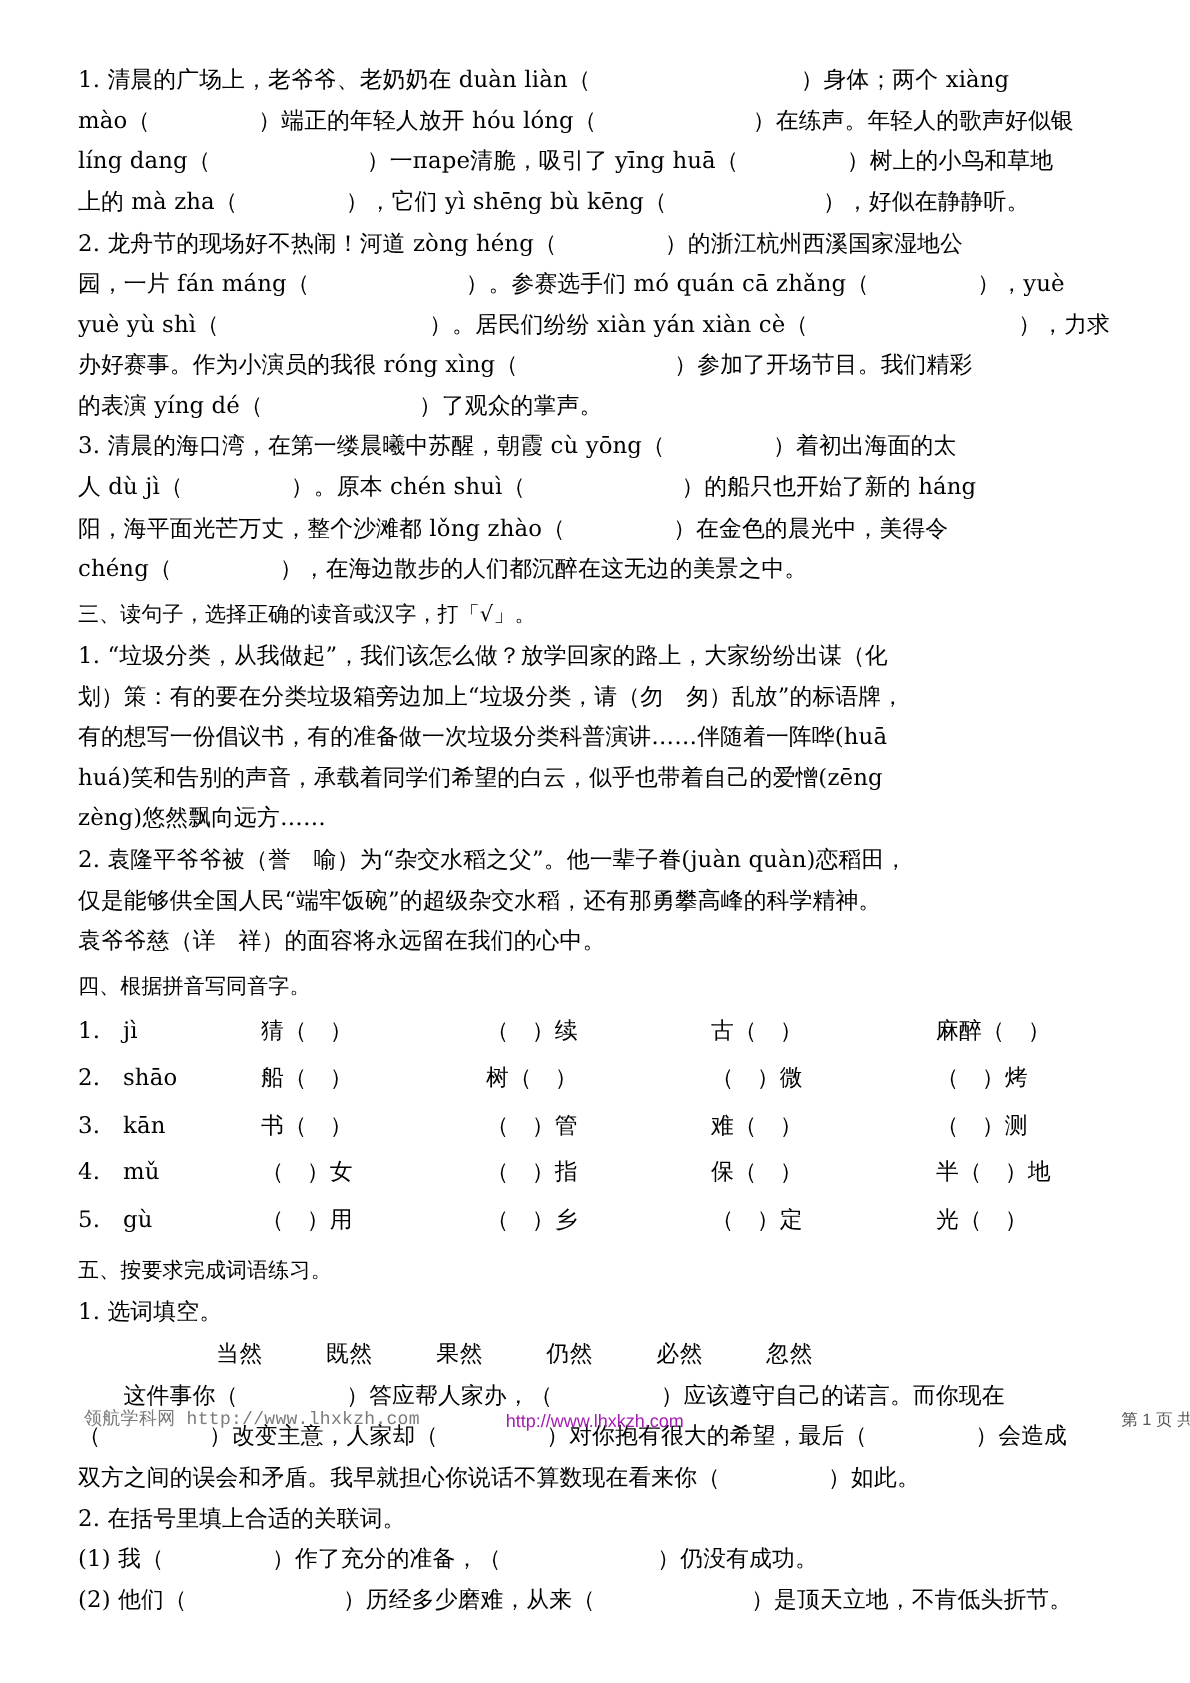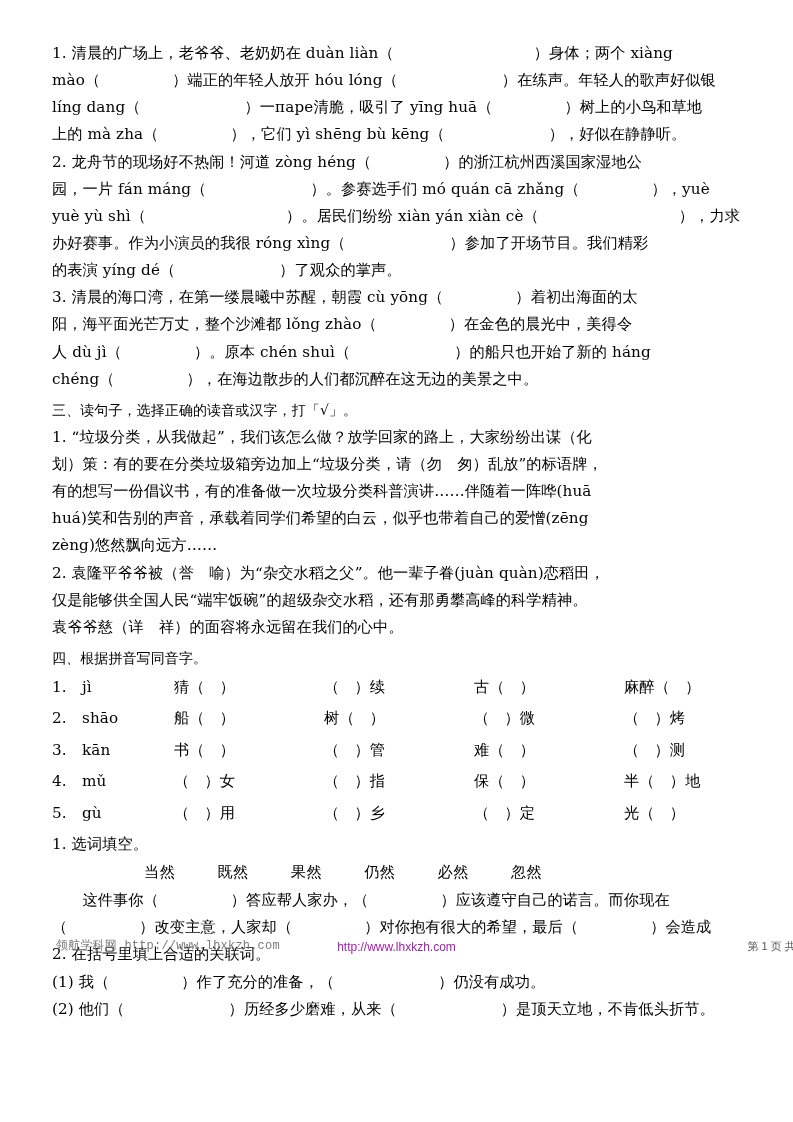--- a/index.html
+++ b/index.html
@@ -129,24 +129,24 @@
       <span>办好赛事。作为小演员的我很 róng xìng（</span><span class="blank-lg"></span><span>）参加了开场节目。我们精彩</span>
     </p>
     <p>
       <span>的表演 yíng dé（</span><span class="blank-lg"></span><span>）了观众的掌声。</span>
     </p>
 
     <p>
       <span>3. 清晨的海口湾，在第一缕晨曦中苏醒，朝霞 cù yōng（</span><span class="blank-md"></span><span>）着初出海面的太</span>
     </p>
     <p>
+      <span>人 dù jì（</span><span class="blank-md"></span><span>）。原本 chén shuì（</span><span class="blank-lg"></span><span>）的船只也开始了新的 háng</span>
+    </p>
+    <p>
       <span>阳，海平面光芒万丈，整个沙滩都 lǒng zhào（</span><span class="blank-md"></span><span>）在金色的晨光中，美得令</span>
-    </p>
-    <p>
-      <span>人 dù jì（</span><span class="blank-md"></span><span>）。原本 chén shuì（</span><span class="blank-lg"></span><span>）的船只也开始了新的 háng</span>
     </p>
     <p>
       <span>chéng（</span><span class="blank-md"></span><span>），在海边散步的人们都沉醉在这无边的美景之中。</span>
     </p>
 
     <p class="heading">三、读句子，选择正确的读音或汉字，打「√」。</p>
     <p>1. “垃圾分类，从我做起”，我们该怎么做？放学回家的路上，大家纷纷出谋（化</p>
     <p>划）策：有的要在分类垃圾箱旁边加上“垃圾分类，请（勿　匆）乱放”的标语牌，</p>
     <p>有的想写一份倡议书，有的准备做一次垃圾分类科普演讲……伴随着一阵哗(huā</p>
     <p>huá)笑和告别的声音，承载着同学们希望的白云，似乎也带着自己的爱憎(zēng</p>
@@ -194,29 +194,33 @@
           <td class="col-num">5.</td>
           <td class="col-pin">gù</td>
           <td class="col-c">（　）用</td>
           <td class="col-c">（　）乡</td>
           <td class="col-c">（　）定</td>
           <td>光（　）</td>
         </tr>
       </tbody>
     </table>
 
+    <p class="heading">五、按要求完成词语练习。</p>
     <p>1. 选词填空。</p>
     <p class="word-bank">
       <span>当然</span><span>既然</span><span>果然</span><span>仍然</span><span>必然</span><span>忽然</span>
     </p>
     <p class="indent1">
       <span>这件事你（</span><span class="blank-md"></span><span>）答应帮人家办，（</span><span class="blank-md"></span><span>）应该遵守自己的诺言。而你现在</span>
     </p>
     <p>
       <span>（</span><span class="blank-md"></span><span>）改变主意，人家却（</span><span class="blank-md"></span><span>）对你抱有很大的希望，最后（</span><span class="blank-md"></span><span>）会造成</span>
+    </p>
+    <p>
+      <span>双方之间的误会和矛盾。我早就担心你说话不算数现在看来你（</span><span class="blank-md"></span><span>）如此。</span>
     </p>
     <p>2. 在括号里填上合适的关联词。</p>
     <p>
       <span>(1) 我（</span><span class="blank-md"></span><span>）作了充分的准备，（</span><span class="blank-lg"></span><span>）仍没有成功。</span>
     </p>
     <p>
       <span>(2) 他们（</span><span class="blank-lg"></span><span>）历经多少磨难，从来（</span><span class="blank-lg"></span><span>）是顶天立地，不肯低头折节。</span>
     </p>
 
   </div>

